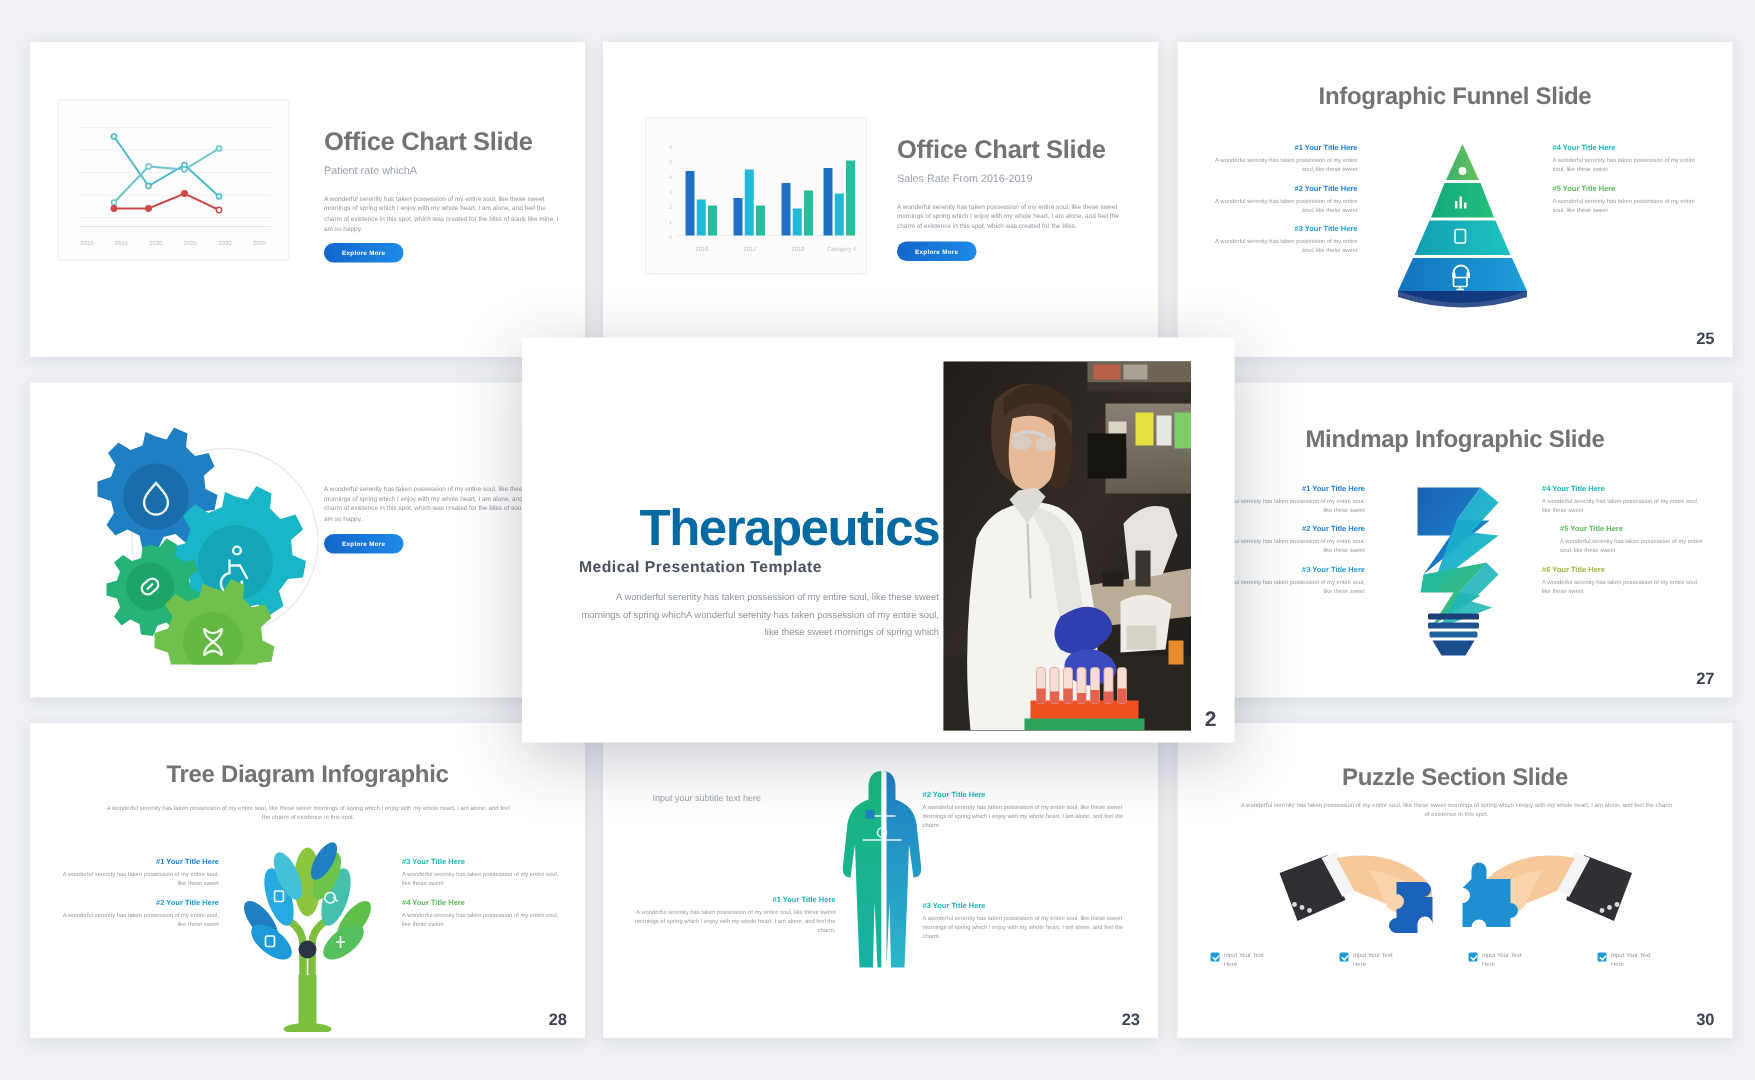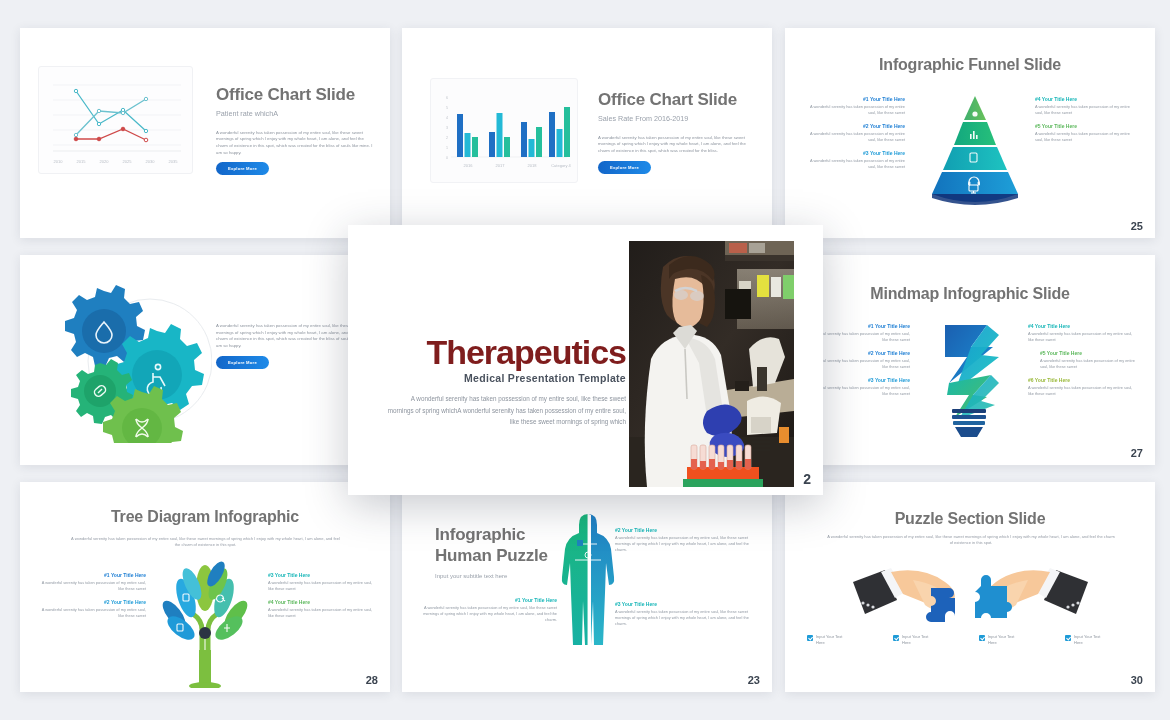--- a/index.html
+++ b/index.html
@@ -93,22 +93,22 @@
   .chkbox:after{ content:""; position:absolute; left:1.6px; top:1px; width:2px; height:3.2px;
                  border:solid #fff; border-width:0 1px 1px 0; transform:rotate(42deg); }
   .chk-txt{ font-size:4px; color:#8d949e; line-height:1.45; }
 
   
   .hero{
     position:absolute; left:348px; top:225px; width:475px; height:270px;
     background:#fff; box-shadow:0 10px 40px rgba(30,40,60,.25); z-index:50;
   }
   .hero-title{ position:absolute; left:38px; top:108px; width:240px; text-align:right;
-               font-size:34px; font-weight:bold; color:#7f1d1d; letter-spacing:-1px; }
-  .hero-sub{ position:absolute; left:38px; top:147px; width:240px; text-align:right;
+               font-size:34px; font-weight:bold; color:#0369a1; letter-spacing:-1px; }
+  .hero-sub{ position:absolute; left:38px; top:147px; width:240px; text-align:left;
              font-size:10.5px; font-weight:bold; color:#4a525e; letter-spacing:.3px; }
   .hero-body{ position:absolute; left:38px; top:168px; width:240px; text-align:right;
               font-size:6.3px; line-height:1.85; color:#8d949e; }
   .hero-img{ position:absolute; left:281px; top:16px; width:165px; height:246px;
              overflow:hidden; background:#2b2622; }
   .hero-num{ position:absolute; right:12px; bottom:8px; font-size:14px;
              font-weight:bold; color:#3b4450; }
 
   svg{ display:block; }
 </style>
@@ -458,21 +458,20 @@
     <div class="blk">
       <div class="blk-t" style="color:#5cb85c">#4 Your Title Here</div>
       <div class="blk-b">A wonderful serenity has taken possession of my entire soul, like these sweet</div>
     </div>
   </div>
   <div class="pagenum">28</div>
 </div>
 
 <div class="slide r3 c2">
   <div class="hp-title">
-    <div class="title hx" style="line-height:1.25">Infographic Human Puzzle</div>
     <div class="sub" style="margin-top:6px;font-size:6px">Input your subtitle text here</div>
   </div>
 
   <svg style="position:absolute;left:155px;top:28px" width="62" height="160" viewBox="0 0 62 160">
     <defs>
       <linearGradient id="hpL" x1="0" y1="0" x2="0" y2="1">
             <stop offset="0" stop-color="#1ab67c"></stop>
             <stop offset="1" stop-color="#17b1a4"></stop>
           </linearGradient>
       <linearGradient id="hpR" x1="0" y1="0" x2="0" y2="1">

